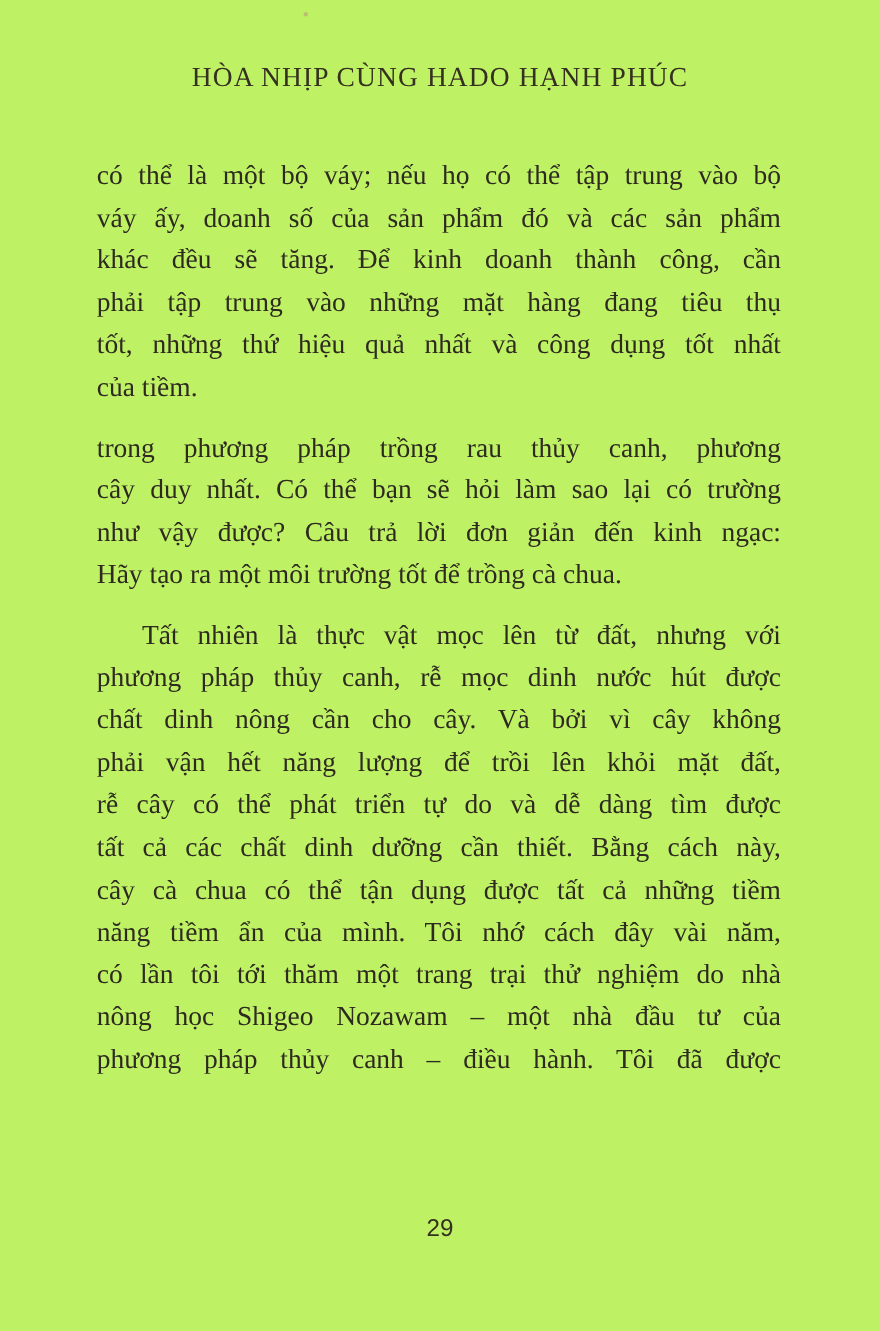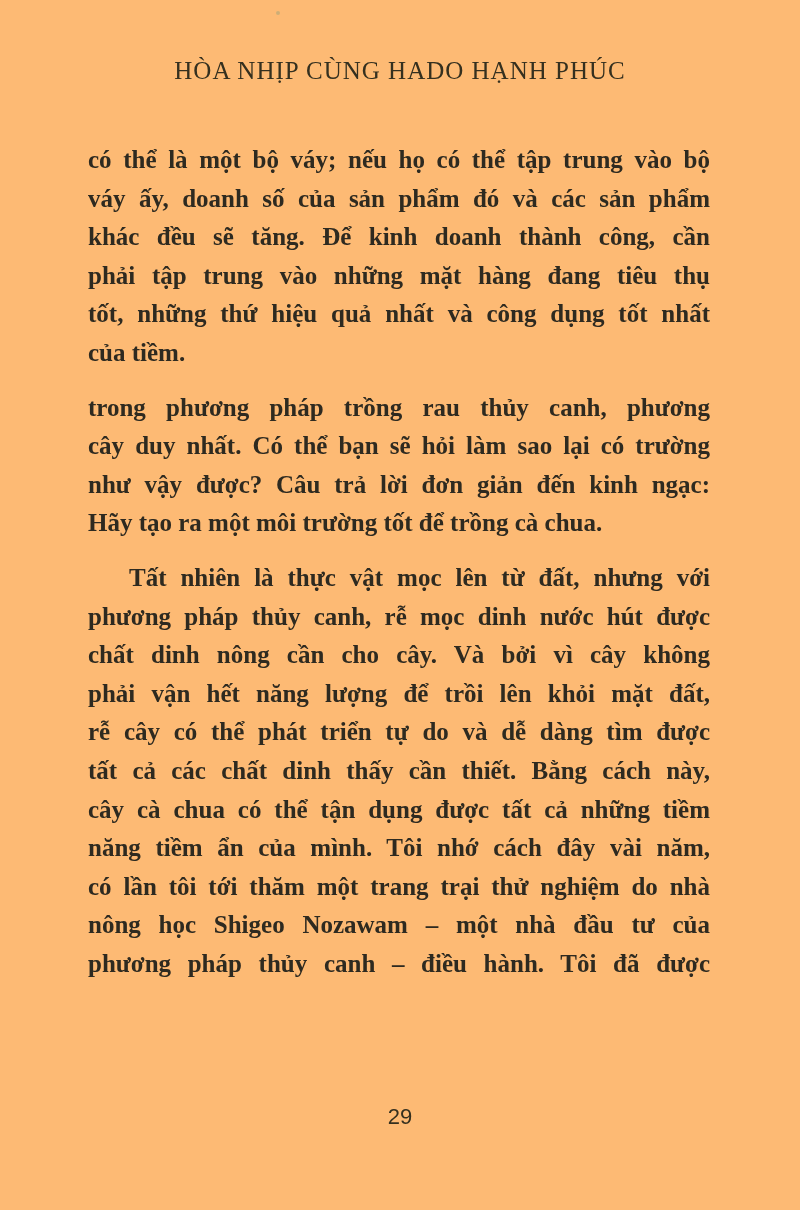--- a/index.html
+++ b/index.html
@@ -4,21 +4,21 @@
 <style>
   html, body {
     margin: 0;
     padding: 0;
     background: #ffffff;
   }
   .page {
     position: relative;
     width: 800px;
     height: 1210px;
-    background: #fdba74;
+    background: #bef264;
     font-family: "Liberation Serif", serif;
     color: #2e2a20;
     overflow: hidden;
   }
   .running-header {
     position: absolute;
     top: 57px;
     left: 0;
     width: 100%;
     text-align: center;
@@ -38,21 +38,20 @@
   }
   .body-text {
     position: absolute;
     top: 141px;
     left: 88px;
     width: 622px;
     font-size: 25px;
   }
   .para {
     margin: 0 0 16px 0;
-    font-weight: bold;
   }
   .line {
     line-height: 38.6px;
     height: 38.6px;
     text-align: justify;
     text-align-last: justify;
     white-space: nowrap;
   }
   .line.no-justify {
     text-align-last: left;
@@ -91,21 +90,21 @@
         <div class="line">cây duy nhất. Có thể bạn sẽ hỏi làm sao lại có trường</div>
         <div class="line">như vậy được? Câu trả lời đơn giản đến kinh ngạc:</div>
         <div class="line no-justify">Hãy tạo ra một môi trường tốt để trồng cà chua.</div>
       </div>
       <div class="para">
         <div class="line indent">Tất nhiên là thực vật mọc lên từ đất, nhưng với</div>
         <div class="line">phương pháp thủy canh, rễ mọc dinh nước hút được</div>
         <div class="line">chất dinh nông cần cho cây. Và bởi vì cây không</div>
         <div class="line">phải vận hết năng lượng để trồi lên khỏi mặt đất,</div>
         <div class="line">rễ cây có thể phát triển tự do và dễ dàng tìm được</div>
-        <div class="line">tất cả các chất dinh thấy cần thiết. Bằng cách này,</div>
+        <div class="line">tất cả các chất dinh dưỡng cần thiết. Bằng cách này,</div>
         <div class="line">cây cà chua có thể tận dụng được tất cả những tiềm</div>
         <div class="line">năng tiềm ẩn của mình. Tôi nhớ cách đây vài năm,</div>
         <div class="line">có lần tôi tới thăm một trang trại thử nghiệm do nhà</div>
         <div class="line">nông học Shigeo Nozawam – một nhà đầu tư của</div>
         <div class="line">phương pháp thủy canh – điều hành. Tôi đã được</div>
       </div>
     </div>
   <div class="page-number">29</div>
 </div>
 

